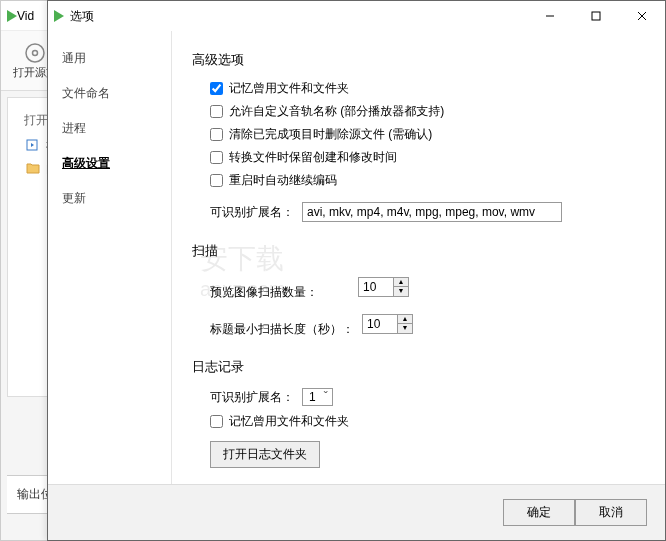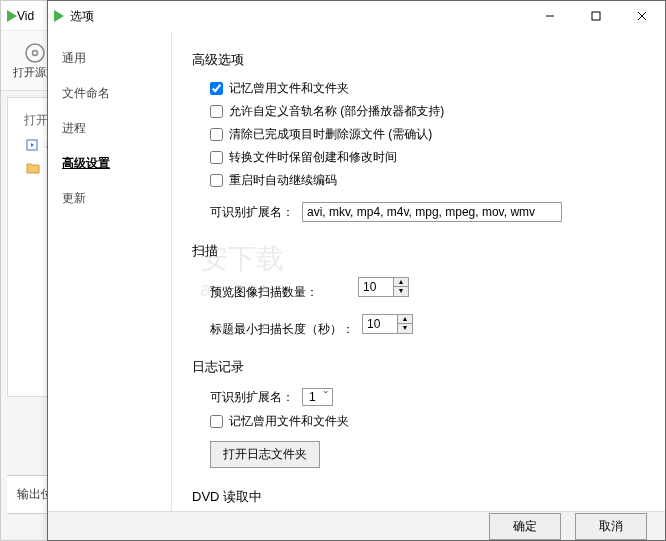--- a/index.html
+++ b/index.html
@@ -37,21 +37,21 @@
 .ext-input { width: 260px; }
 .select { border: 1px solid #999; padding: 1px 16px 1px 6px; font-size: 12px; background: #fff; cursor: pointer; position: relative; display: inline-block; }
 .select::after { content: "ˇ"; position: absolute; right: 4px; top: 1px; font-size: 12px; color: #555; }
 .spinner { display: inline-flex; align-items: center; border: 1px solid #999; }
 .spinner input { border: none; width: 34px; padding: 2px 4px; font-size: 12px; outline: none; }
 .spin-btns { display: flex; flex-direction: column; border-left: 1px solid #999; }
 .spin-btn { width: 14px; height: 9px; font-size: 7px; line-height: 7px; text-align: center; background: #eee; cursor: pointer; user-select: none; }
 .spin-btn:first-child { border-bottom: 1px solid #999; }
 .btn { border: 1px solid #999; background: #efefef; padding: 4px 12px; font-size: 12px; cursor: pointer; font-family: inherit; }
 
-.dlg-footer { height: 29px; border-top: 1px solid #ddd; background: #f2f2f2; display: flex; justify-content: flex-end; align-items: center; gap: 14px; padding: 0 18px; }
+.dlg-footer { height: 56px; border-top: 1px solid #ddd; background: #f2f2f2; display: flex; justify-content: flex-end; align-items: center; padding: 0 18px; }
 .dlg-footer .btn { min-width: 72px; }
 
 
 .watermark { position: absolute; top: 240px; left: 200px; opacity: 0.08; font-size: 28px; pointer-events: none; color: #000; }
 .watermark .wm-sub { font-size: 20px; display: block; }
 
 
 .play-icon { width: 0; height: 0; border-left: 10px solid #4caf50; border-top: 6px solid transparent; border-bottom: 6px solid transparent; display: inline-block; }
 .disc-icon svg { display: block; }
 </style>

